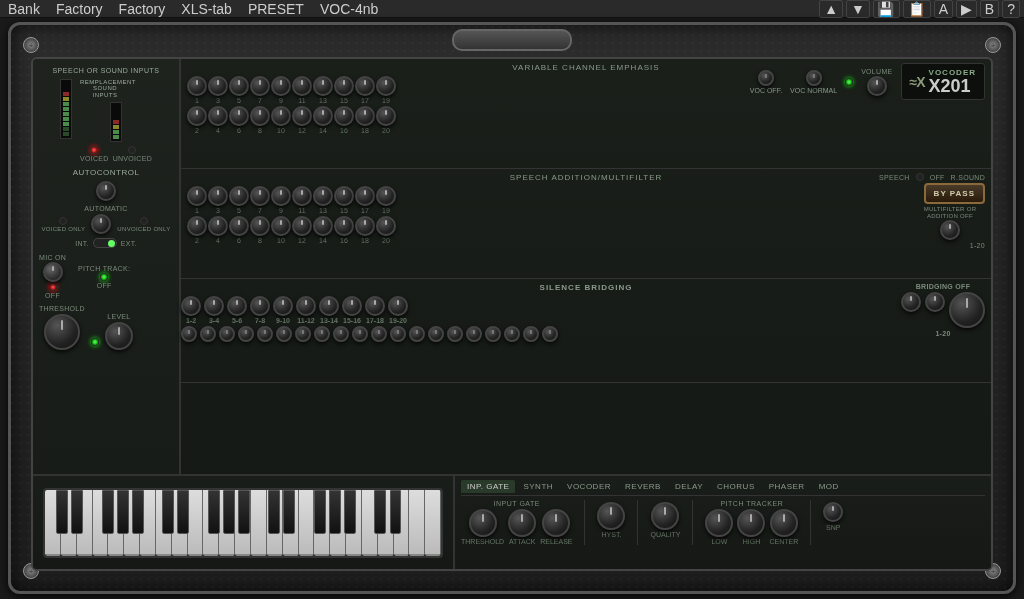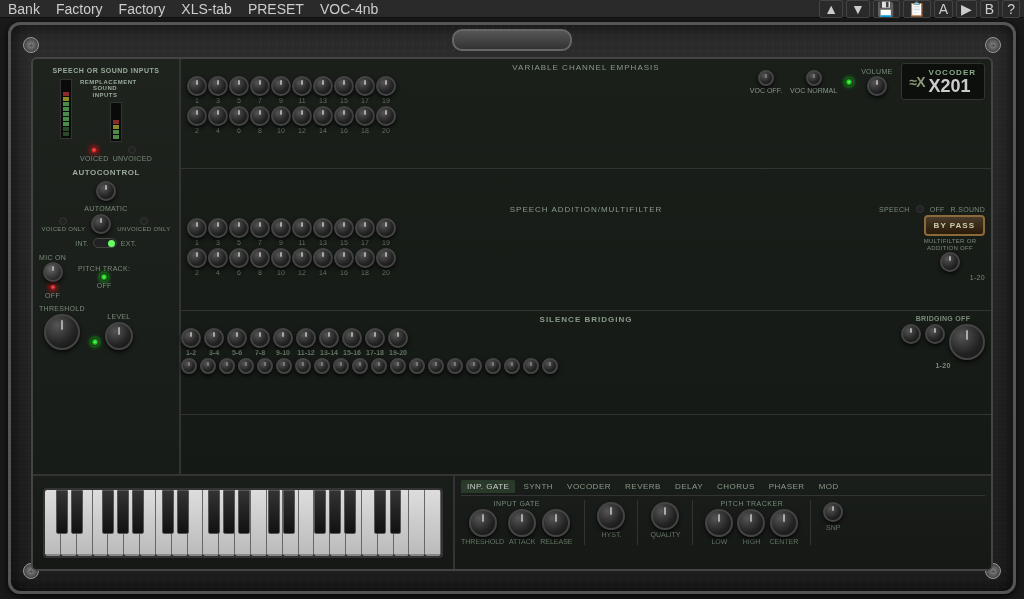--- a/index.html
+++ b/index.html
@@ -115,21 +115,21 @@
     }
 
     
     .section-label {
       color: #9aaa9a;
       font-size: 8px;
       text-align: center;
       letter-spacing: 0.5px;
       margin-bottom: 4px;
       text-transform: uppercase;
-      font-weight: bold;
+      font-weight: normal;
     }
 
     
     .vu-meter {
       width: 16px;
       background: #0a0a0a;
       border: 1px solid #333;
       margin: 0 auto 4px;
       display: flex;
       flex-direction: column-reverse;
@@ -405,21 +405,21 @@
     }
 
     .voc-label {
       color: #8a9a8a;
       font-size: 7px;
       text-align: center;
     }
 
     
     #voc-top { height: 110px; }
-    #voc-mid { height: 110px; margin-top: 32px; }
+    #voc-mid { height: 110px; }
     #voc-bot { height: 104px; }
 
     
     .toggle-sw {
       width: 24px;
       height: 10px;
       background: #222;
       border: 1px solid #444;
       border-radius: 5px;
       position: relative;

